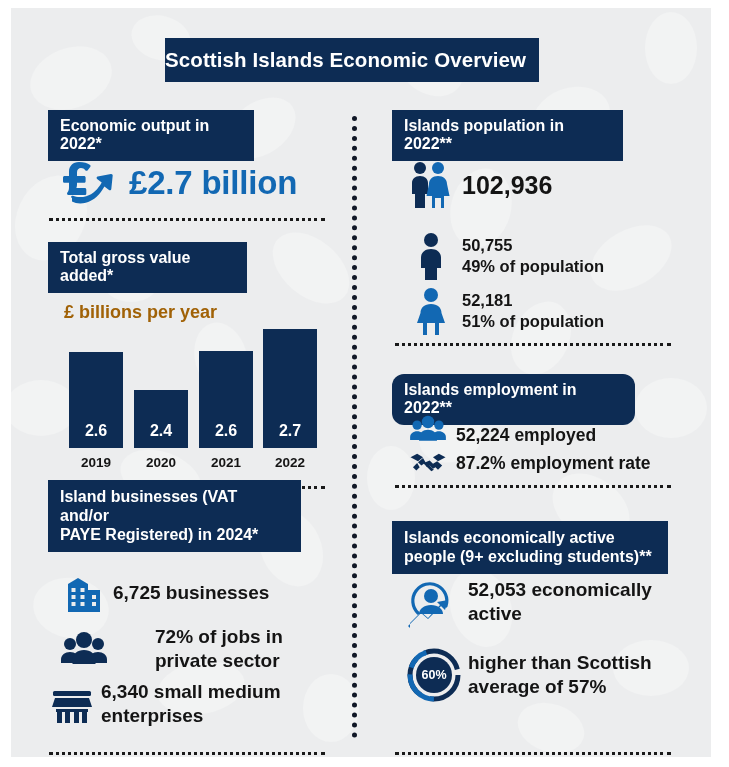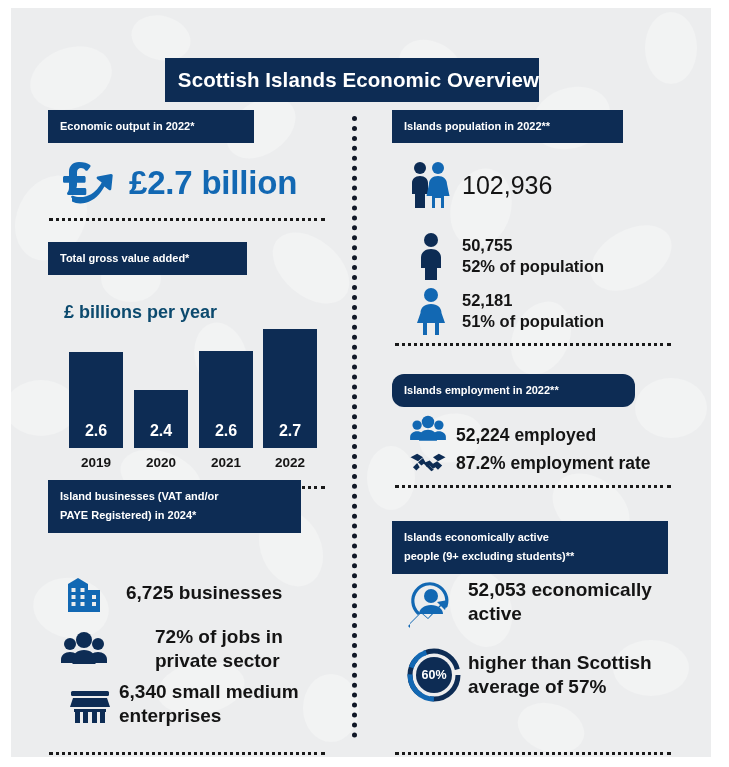--- a/index.html
+++ b/index.html
@@ -33,36 +33,35 @@
   
   #title-bar {
     position: absolute;
     left: 154px;
     top: 30px;
     width: 374px;
     height: 44px;
     background: #0d2c54;
     display: flex;
     align-items: center;
-    justify-content: flex-end;
-    margin-top: 20px;
+    justify-content: flex-start;
   }
   #title-bar .title-text {
     color: #ffffff;
     font-size: 20.5px;
     font-weight: bold;
     letter-spacing: .1px;
   }
 
   
   .chip {
     position: absolute;
     background: #0d2c54;
     color: #ffffff;
-    font-size: 11px;
+    font-size: 16px;
     font-weight: bold;
     line-height: 18px;
     padding: 7px 12px 8px 12px;
     display: inline-block;
   }
   .chip.two-line { line-height: 19px; }
 
   
   .hdots {
     position: absolute;
@@ -107,21 +106,21 @@
   }
   #output-icon { position: absolute; left: 48px; top: 148px; }
 
   
   #chart-label {
     position: absolute;
     left: 53px;
     top: 294px;
     font-size: 18px;
     font-weight: bold;
-    color: #0c4a6e;
+    color: #a16207;
   }
   #chart {
     position: absolute;
     left: 58px;
     top: 318px;
     width: 248px;
     height: 148px;
   }
   .bar-col {
     position: absolute;
@@ -254,21 +253,21 @@
     </div>
   </div>
 
   <div class="hdots" style="left:38px; top:478px; width:276px;"></div>
 
   <div class="chip two-line" style="left:37px; top:472px; width:253px;">
     <span>Island businesses (VAT and/or</span><br>
     <span>PAYE Registered) in 2024*</span>
   </div>
 
-  <div class="stat-row" style="left:44px; top:561px; width:280px; height:48px;gap:13px;">
+  <div class="stat-row" style="left:44px; top:561px; width:280px; height:48px;">
     <span class="stat-icon" style="width:58px;">
       <svg width="44" height="42" viewBox="0 0 44 42">
         <g fill="#1268b3">
           <path d="M16 6 6 12v28h20V12L16 6z"></path>
           <path d="M26 18h12v22H26z"></path>
         </g>
         <g fill="#ecedee">
           <rect x="9.5" y="16" width="4" height="4"></rect>
             <rect x="18.5" y="16" width="4" height="4"></rect>
           <rect x="9.5" y="23" width="4" height="4"></rect>
@@ -292,21 +291,21 @@
           <circle cx="38" cy="13" r="6"></circle>
           <path d="M38 21c-5 0-9 3.2-9 7.4V32h18v-3.6C47 24.2 43 21 38 21z"></path>
           <circle cx="24" cy="9" r="8"></circle>
           <path d="M24 19c-6.5 0-11.5 4.2-11.5 9.6V33h23v-4.4C35.5 23.2 30.5 19 24 19z"></path>
         </g>
       </svg>
     </span>
     <span class="stat-text two-line-text" style="font-size:19px; line-height:24px;">72% of jobs in private sector</span>
   </div>
 
-  <div class="stat-row" style="left:50px; top:672px; width:290px; height:48px;">
+  <div class="stat-row" style="left:32px; top:672px; width:290px; height:48px;">
     <span class="stat-icon" style="width:58px;">
       <svg width="44" height="40" viewBox="0 0 44 40">
         <g fill="#0d2c54">
           <rect x="3" y="7" width="38" height="5" rx="1.5"></rect>
           <path d="M5 14h34l3 9H2l3-9z"></path>
           <rect x="6" y="25" width="32" height="3"></rect>
           <rect x="7" y="28" width="5" height="11"></rect>
           <rect x="15" y="28" width="5" height="11"></rect>
           <rect x="24" y="28" width="5" height="11"></rect>
           <rect x="32" y="28" width="5" height="11"></rect>
@@ -328,35 +327,35 @@
         <g fill="#0d2c54">
           <circle cx="13" cy="8" r="6"></circle>
           <path d="M13 16c-5 0-8 3-8 7v11h3v14h10V34h3V23c0-4-3-7-8-7z"></path>
         </g>
         <g fill="#1268b3">
           <circle cx="31" cy="8" r="6"></circle>
           <path d="M31 16c-5.5 0-9 3.4-9 8l-2.5 12h5.5v12h3V38h6v10h3V36h5.5L40 24c0-4.6-3.5-8-9-8z"></path>
         </g>
       </svg>
     </span>
-    <span id="pop-total-value-inline" style="font-size:25px; font-weight:normal; color:#141414;">102,936</span>
+    <span id="pop-total-value-inline" style="font-size:25px; font-weight:bold; color:#141414;">102,936</span>
   </div>
 
   <div class="stat-row" style="left:389px; top:222px; width:280px; height:52px;">
     <span class="stat-icon" style="width:62px;">
       <svg width="38" height="48" viewBox="0 0 38 48">
         <g fill="#0d2c54">
           <circle cx="19" cy="8" r="7"></circle>
           <path d="M19 17c-6 0-10 3.5-10 8.5V36h4v12h12V36h4V25.5c0-5-4-8.5-10-8.5z"></path>
         </g>
       </svg>
     </span>
     <span class="stat-text two-line-text">
       <span>50,755</span><br>
-      <span>52% of population</span>
+      <span>49% of population</span>
     </span>
   </div>
 
   <div class="stat-row" style="left:389px; top:277px; width:280px; height:52px;">
     <span class="stat-icon" style="width:62px;">
       <svg width="38" height="48" viewBox="0 0 38 48">
         <g fill="#1268b3">
           <circle cx="19" cy="8" r="7"></circle>
           <path d="M19 17c-6.5 0-10.5 3.8-10.5 9L5 36h6v12h4V36h8v12h4V36h6l-3.5-10c0-5.2-4-9-10.5-9z"></path>
         </g>

